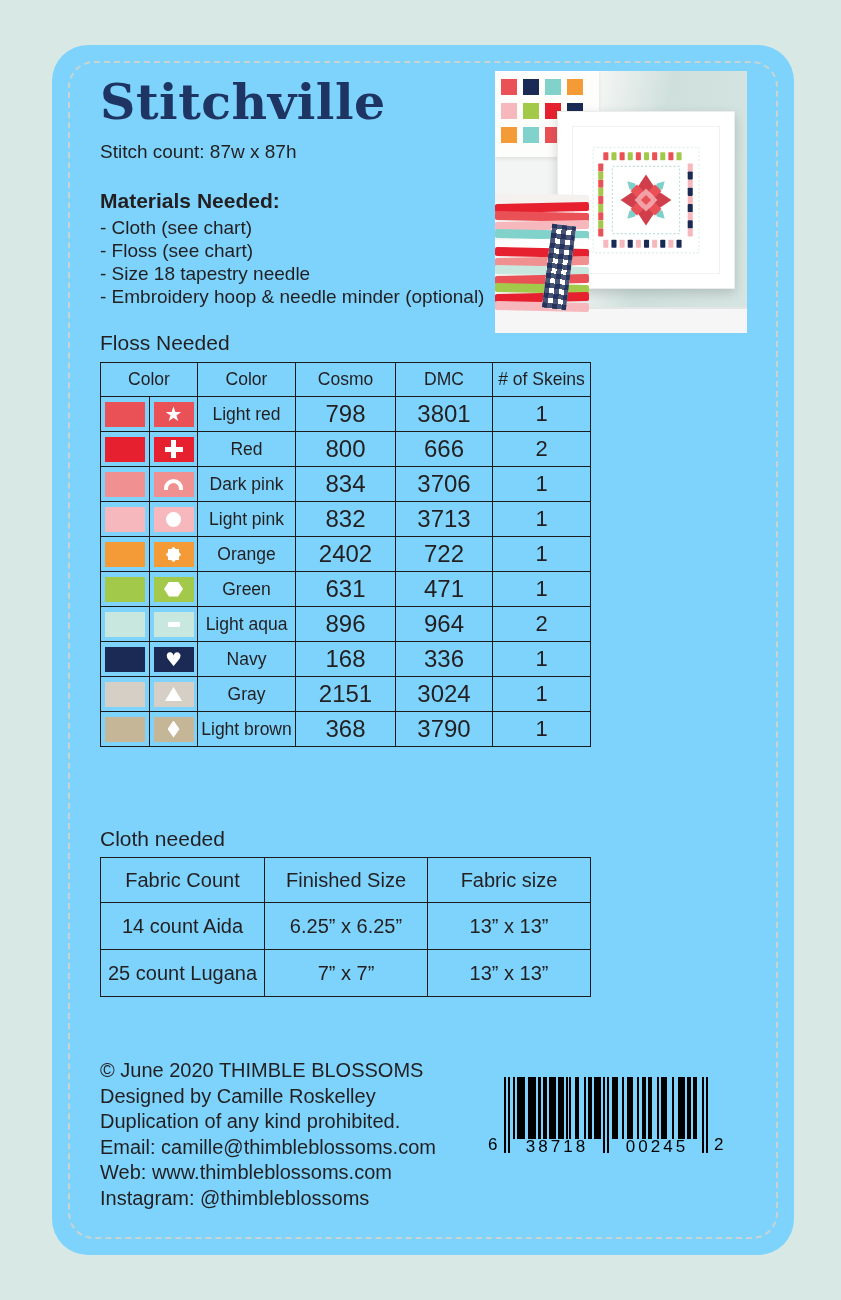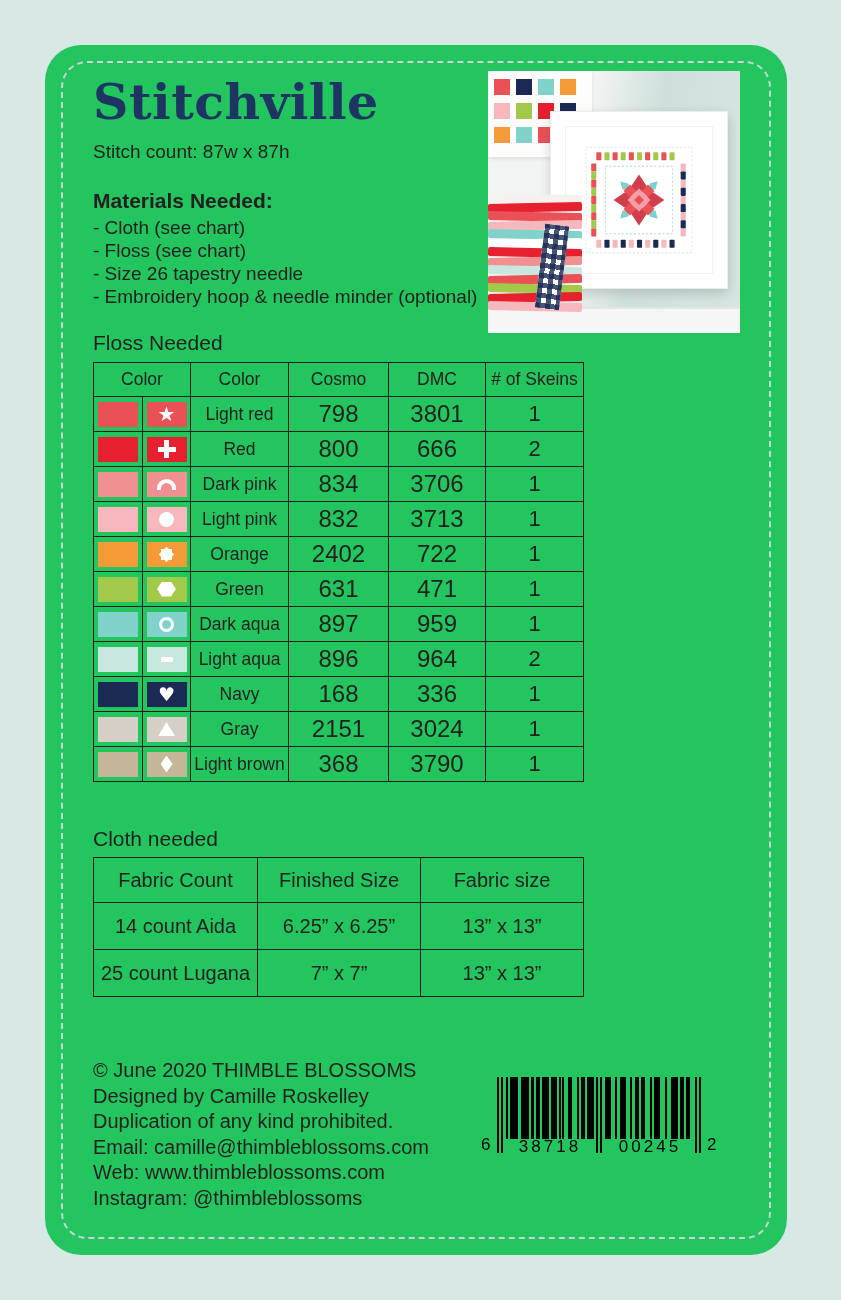--- a/index.html
+++ b/index.html
@@ -4,22 +4,22 @@
 <style>
   html,body{margin:0;padding:0;}
   body{
     width:841px;height:1300px;position:relative;
     background:#d8e8e4;
     font-family:"Liberation Sans",sans-serif;
     color:#231f20;
     -webkit-font-smoothing:antialiased;
   }
   .card{
-    position:absolute;left:45px;top:45px;width:742px;height:1210px;
-    background:#22c55e;border-radius:36px;
+    position:absolute;left:52px;top:45px;width:742px;height:1210px;
+    background:#7dd3fc;border-radius:36px;
   }
   .stitch-border{
     position:absolute;inset:16px;border:2px dashed #c7d4d2;border-radius:26px;
     pointer-events:none;
   }
   .title{
     position:absolute;left:48px;top:28px;
     font-family:"DejaVu Serif",serif;font-weight:700;
     font-size:49px;color:#1e3563;letter-spacing:.5px;
   }
@@ -111,21 +111,21 @@
 <div class="card">
   <div class="stitch-border"></div>
 
   <div class="title">Stitchville</div>
   <div class="stitch-count">Stitch count: 87w x 87h</div>
 
   <div class="materials">
     <div class="m-head">Materials Needed:</div>
     <div class="m-item">- Cloth (see chart)</div>
     <div class="m-item">- Floss (see chart)</div>
-    <div class="m-item">- Size 26 tapestry needle</div>
+    <div class="m-item">- Size 18 tapestry needle</div>
     <div class="m-item">- Embroidery hoop &amp; needle minder (optional)</div>
   </div>
 
   <div class="photo">
     <div class="poster">
       <svg width="104" height="86" viewBox="0 0 104 86">
         <rect x="6" y="8" width="16" height="16" fill="#ea5156"></rect>
         <rect x="28" y="8" width="16" height="16" fill="#1a2a55"></rect>
         <rect x="50" y="8" width="16" height="16" fill="#82d2cc"></rect>
         <rect x="72" y="8" width="16" height="16" fill="#f49b37"></rect>
@@ -329,34 +329,20 @@
               <span class="sym sym-hex"></span>
             </div>
           </td>
       <td class="c-name">Green</td>
       <td class="c-num">631</td>
       <td class="c-num">471</td>
       <td class="c-skein">1</td>
     </tr>
         <tr>
       <td>
-            <div class="swatch" style="background: rgb(130, 210, 204);"></div>
-          </td>
-      <td>
-            <div class="swatch" style="background: rgb(130, 210, 204);">
-              <span class="sym sym-ring"></span>
-            </div>
-          </td>
-      <td class="c-name">Dark aqua</td>
-      <td class="c-num">897</td>
-      <td class="c-num">959</td>
-      <td class="c-skein">1</td>
-    </tr>
-        <tr>
-      <td>
             <div class="swatch" style="background: rgb(200, 231, 222);"></div>
           </td>
       <td>
             <div class="swatch" style="background: rgb(200, 231, 222);">
               <span class="sym sym-dash"></span>
             </div>
           </td>
       <td class="c-name">Light aqua</td>
       <td class="c-num">896</td>
       <td class="c-num">964</td>

